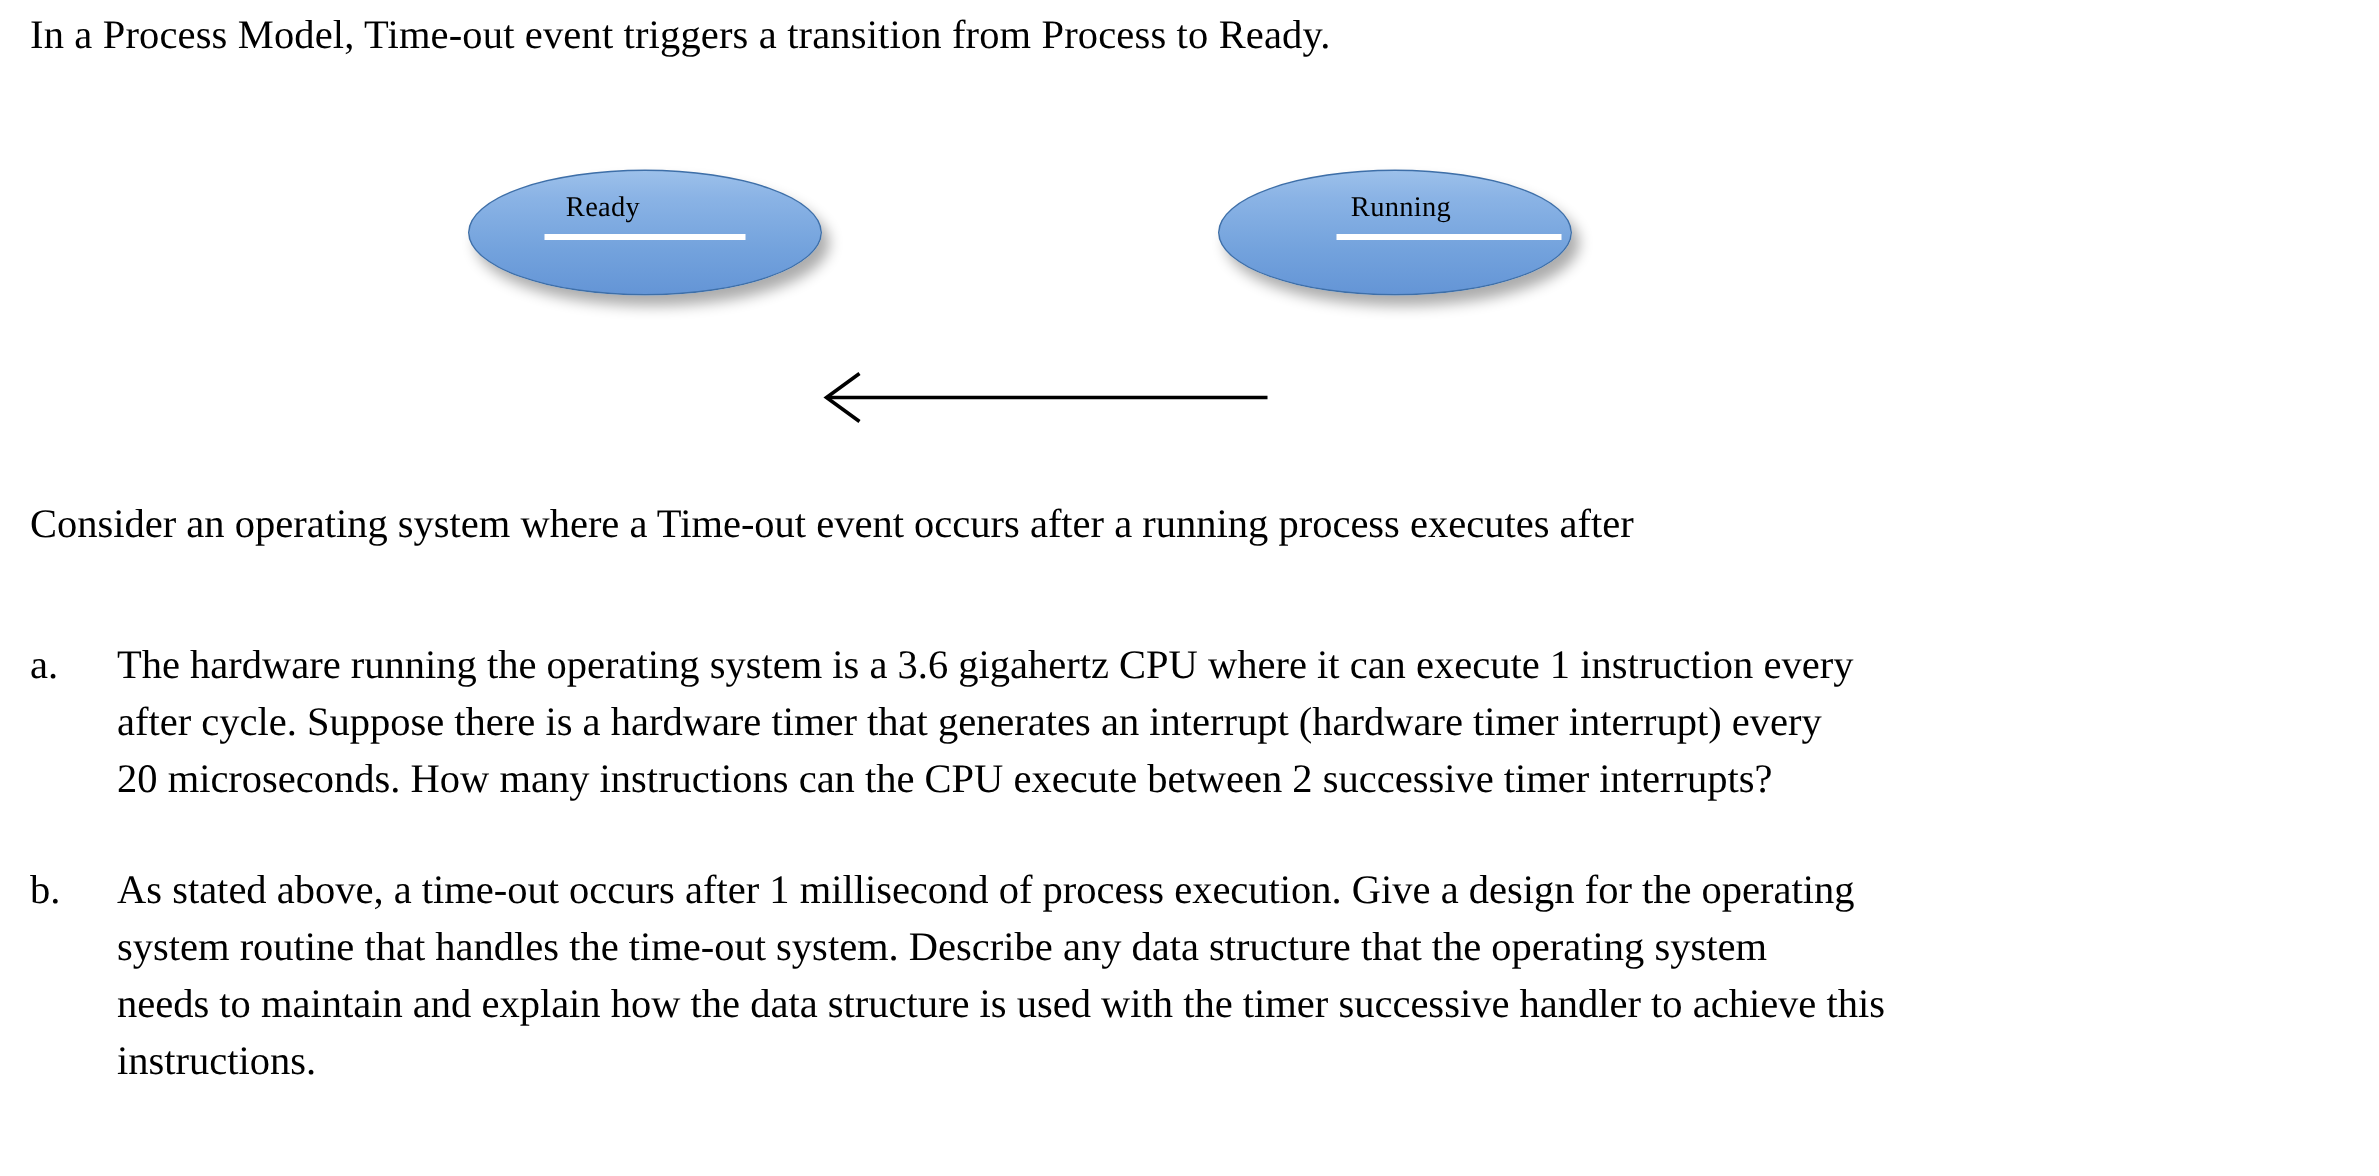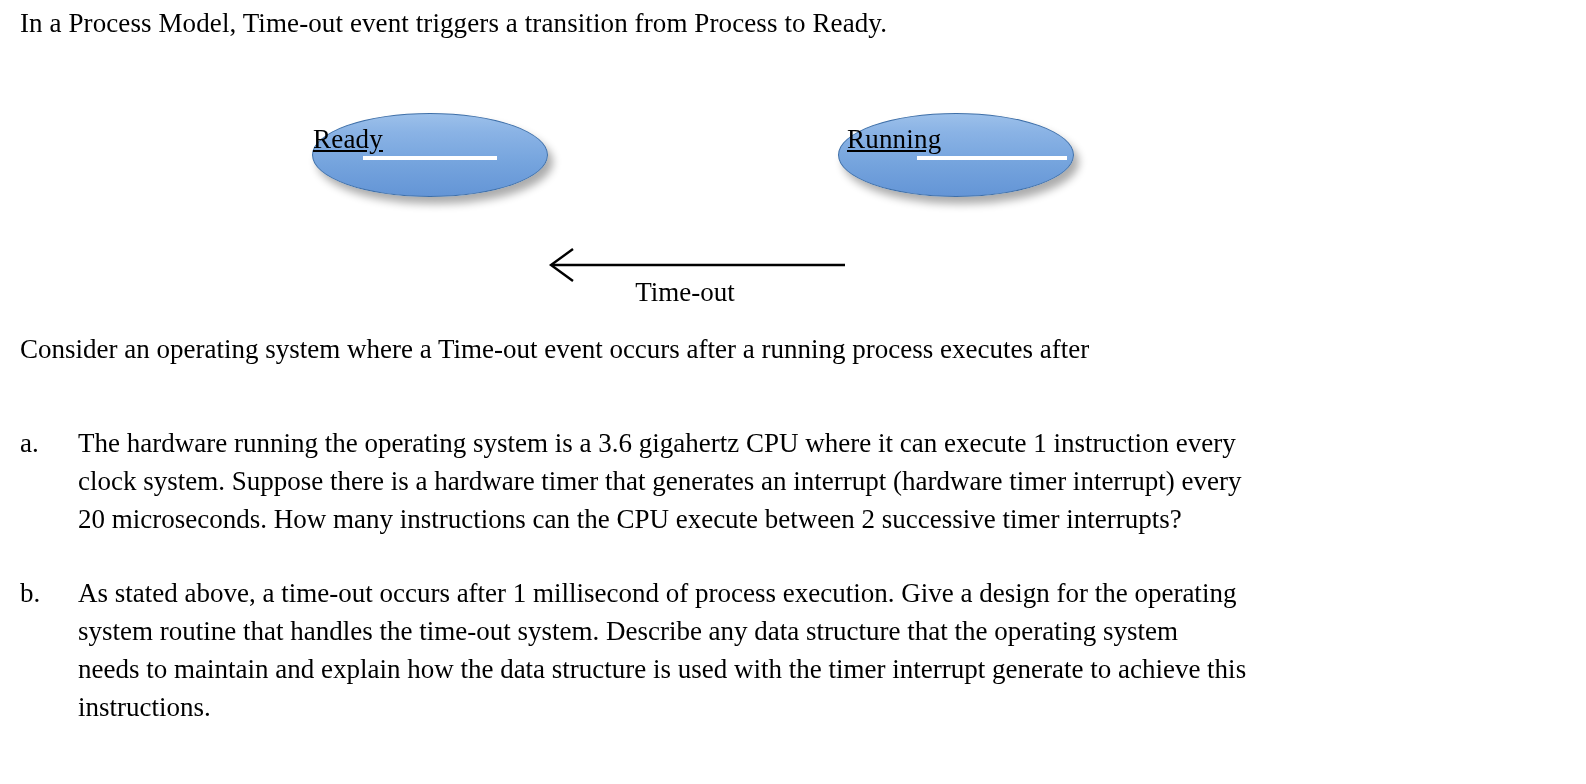--- a/index.html
+++ b/index.html
@@ -46,31 +46,31 @@
         #9cc0ea 0%,
         #8ab3e5 22%,
         #74a3dd 62%,
         #6495d6 100%);
     border: 1.5px solid #3e6fa8;
     box-shadow: 5px 7px 9px rgba(0,0,0,0.33);
     box-sizing: border-box;
   }
 
   .node-ready  { left: 312px; top: 18px; }
-  .node-running{ left: 838px; top: 18px; }
+  .node-running{ left: 812px; top: 18px; }
 
   .node-label {
     position: absolute;
     width: 100%;
+    text-align: center;
     top: 8px;
-    font-size: 27px;
+    font-size: 19px;
     line-height: 34px;
     color: #000000;
     letter-spacing: 0.2px;
-    text-decoration: underline;
   }
   .node-ready .node-label { padding-right: 56px; box-sizing: border-box; }
   .node-running .node-label { padding-left: 8px; box-sizing: border-box; }
 
   
   .node-underline {
     position: absolute;
     height: 4px;
     background: #ffffff;
     top: 42px;
@@ -155,41 +155,40 @@
   <div class="state-node node-running">
     <div class="node-label">Running</div>
     <div class="node-underline"></div>
   </div>
 
   <svg class="arrow-svg" viewBox="0 0 320 40" xmlns="http://www.w3.org/2000/svg">
     <line x1="305" y1="20" x2="12" y2="20" stroke="#000000" stroke-width="2.4"></line>
     <polyline points="33,4 11,20 33,36" fill="none" stroke="#000000" stroke-width="2.4" stroke-linecap="butt" stroke-linejoin="miter"></polyline>
   </svg>
 
-  <div class="edge-label">Time-out</div>
 </div>
 
 <div class="para-consider">
   <span class="ln">Consider an operating system where a Time-out event occurs after a running process executes after</span>
 </div>
 
 <div class="qlist">
 
   <div class="qitem">
     <span class="qmarker">a.</span>
     <div class="qbody">
       <span class="ln">The hardware running the operating system is a 3.6 gigahertz CPU where it can execute 1 instruction every</span>
-      <span class="ln">clock system.  Suppose there is a hardware timer that generates an interrupt (hardware timer interrupt) every</span>
+      <span class="ln">after cycle.  Suppose there is a hardware timer that generates an interrupt (hardware timer interrupt) every</span>
       <span class="ln">20 microseconds.  How many instructions can the CPU execute between 2 successive timer interrupts?</span>
     </div>
   </div>
 
   <div class="qitem">
     <span class="qmarker">b.</span>
     <div class="qbody">
       <span class="ln">As stated above, a time-out occurs after 1 millisecond of process execution.  Give a design for the operating</span>
       <span class="ln">system routine that handles the time-out system.  Describe any data structure that the operating system</span>
-      <span class="ln">needs to maintain and explain how the data structure is used with the timer interrupt generate to achieve this</span>
+      <span class="ln">needs to maintain and explain how the data structure is used with the timer successive handler to achieve this</span>
       <span class="ln">instructions.</span>
     </div>
   </div>
 
 </div>
 
 </body></html>

